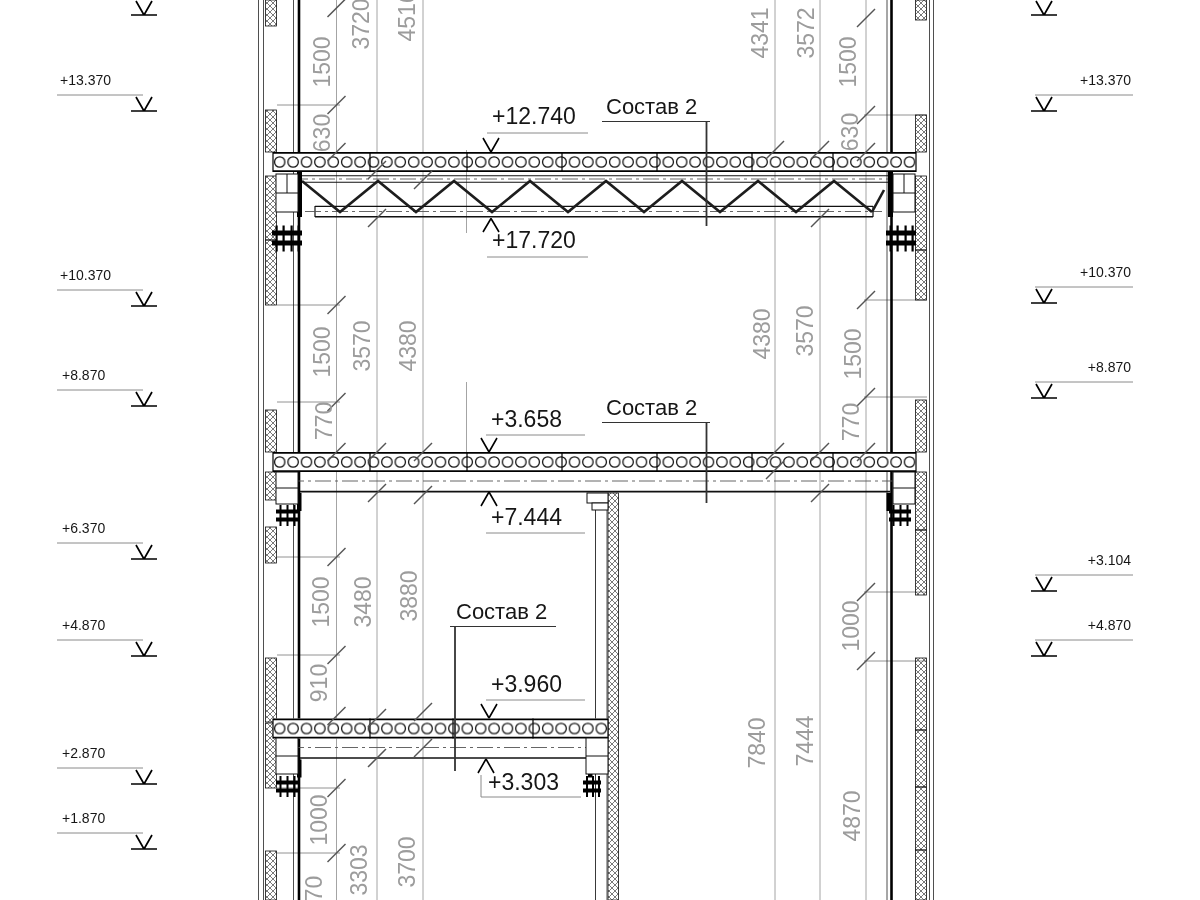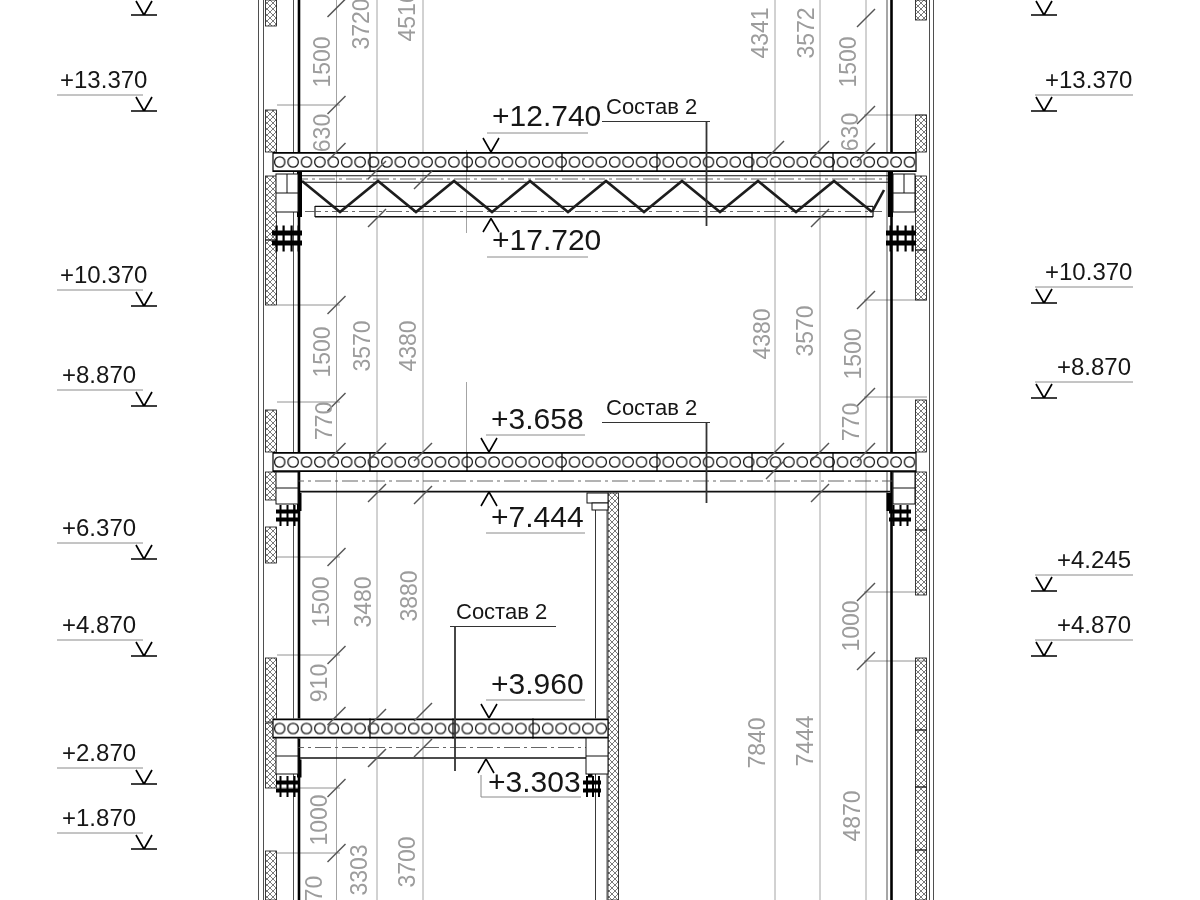--- a/index.html
+++ b/index.html
@@ -1,20 +1,20 @@
 <!DOCTYPE html>
 <html><head>
 <meta charset="utf-8">
 <style>
   html,body{margin:0;padding:0;background:#fff;}
   .canvas{position:relative;width:1200px;height:900px;background:#ffffff;overflow:hidden;
           font-family:"Liberation Sans", sans-serif;}
   .txt{position:absolute;white-space:nowrap;color:#161616;}
-  .elev{font-size:24px;line-height:24px;}
-  .lvl{font-size:30px;line-height:24px;}
+  .elev{font-size:14px;line-height:24px;}
+  .lvl{font-size:23px;line-height:24px;}
   .sost{font-size:22px;line-height:24px;text-align:right;}
   .right-al{width:86px;text-align:right;}
   .dim{position:absolute;width:80px;height:26px;line-height:26px;text-align:center;
        font-size:23px;color:#9c9c9c;transform:rotate(-90deg);}
   svg{position:absolute;left:0;top:0;}
 </style>
 </head>
 <body>
 
 <div class="canvas">
@@ -336,21 +336,21 @@
 <div class="txt elev" style="left:60px;top:263px">+10.370</div>
 <div class="txt elev" style="left:62px;top:363px">+8.870</div>
 <div class="txt elev" style="left:62px;top:516px">+6.370</div>
 <div class="txt elev" style="left:62px;top:613px">+4.870</div>
 <div class="txt elev" style="left:62px;top:741px">+2.870</div>
 <div class="txt elev" style="left:62px;top:806px">+1.870</div>
 
 <div class="txt elev right-al" style="left:1045px;top:68px">+13.370</div>
 <div class="txt elev right-al" style="left:1045px;top:260px">+10.370</div>
 <div class="txt elev right-al" style="left:1045px;top:355px">+8.870</div>
-<div class="txt elev right-al" style="left:1045px;top:548px">+4.245</div>
+<div class="txt elev right-al" style="left:1045px;top:548px">+3.104</div>
 <div class="txt elev right-al" style="left:1045px;top:613px">+4.870</div>
 
 <div class="txt lvl" style="left:492px;top:104px">+12.740</div>
 <div class="txt lvl" style="left:492px;top:228px">+17.720</div>
 <div class="txt lvl" style="left:491px;top:407px">+3.658</div>
 <div class="txt lvl" style="left:491px;top:505px">+7.444</div>
 <div class="txt lvl" style="left:491px;top:672px">+3.960</div>
 <div class="txt lvl" style="left:488px;top:770px">+3.303</div>
 
 <div class="txt sost" style="left:606px;top:95px">Состав 2</div>

